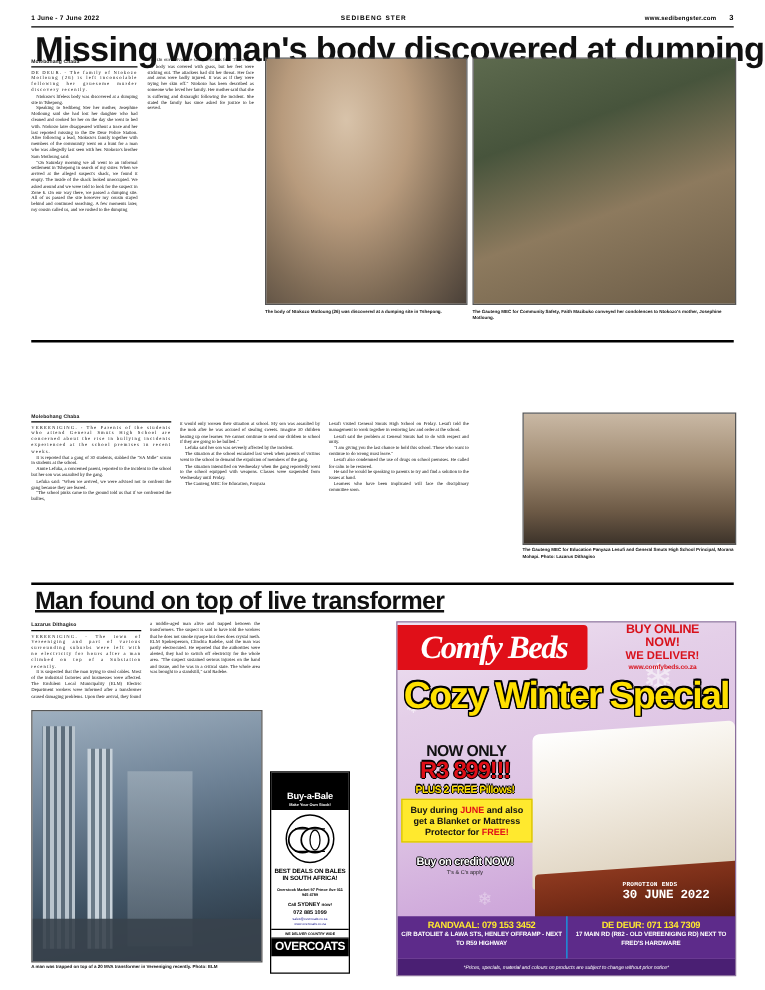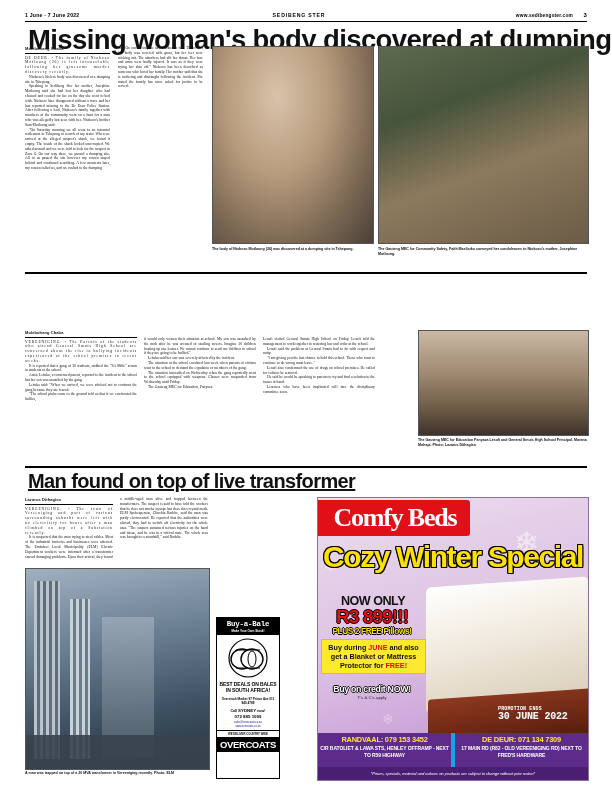--- a/index.html
+++ b/index.html
@@ -51,21 +51,21 @@
      linear-gradient(180deg,#c9b8a4 0%,#a08b72 40%,#6d5a46 75%,#3d332a 100%);}
   .ph-e{background:
      linear-gradient(170deg,#9fb0c0 0%,#6e8296 35%,#3f5263 70%,#26313c 100%);}
 
   
   .bale{position:absolute;left:216px;top:617px;width:62px;height:160px;
         border:1px solid #000;background:#fff;
         font-family:"Liberation Sans",sans-serif;}
   .bale-hd{background:#000;color:#fff;text-align:center;padding:2.2px 0 2.4px;}
   .bale-hd .t1{font-size:7.4px;font-weight:bold;letter-spacing:-.2px;
-               font-family:Liberation Mono, monospace;}
+               font-family:Liberation Sans, sans-serif;margin-top:12px;}
   .bale-hd .t2{font-size:3.1px;font-weight:bold;margin-top:.6px;}
   .bale-logo{height:42px;display:flex;align-items:center;justify-content:center;
              padding-top:2px;}
   .bale-deal{text-align:center;font-weight:bold;font-size:5px;line-height:1.18;
              padding:3px 2px 3px;letter-spacing:-.1px;}
   .bale-addr{text-align:center;font-size:3.1px;line-height:1.3;padding:0 2px 2px;
              font-weight:bold;}
   .bale-call{text-align:center;font-size:3.6px;line-height:1.28;font-weight:bold;
              padding:1.5px 2px;}
   .bale-call .big{font-size:4.4px;}
@@ -80,21 +80,21 @@
   
   .ad{position:absolute;left:317px;top:497px;width:270px;height:282px;
       overflow:hidden;font-family:"Liberation Sans",sans-serif;
       border:.8px solid #8a6f9c;
       background:linear-gradient(165deg,#efe2f2 0%,#e4cfe8 22%,#dec4e4 45%,
                  #cfa9db 70%,#bd8fd0 100%);}
   .snow{position:absolute;color:#ffffff;opacity:.55;font-size:22px;
         pointer-events:none;line-height:1;}
   .ad-logo{position:absolute;left:-6px;top:2px;width:158px;height:36px;
            background:#e00f18;border-radius:3px;
-           display:flex;align-items:center;justify-content:center;}
+           display:flex;align-items:center;justify-content:center;font-style:italic;}
   .ad-logo span{color:#fff;font-size:26px;font-weight:bold;letter-spacing:-1.2px;
                 font-family:"Liberation Serif",serif;padding-left:8px;}
   .ad-online{position:absolute;right:4px;top:1px;width:108px;text-align:center;
              color:#d8121c;font-weight:bold;line-height:1.06;}
   .ad-online .l1{font-size:10px;letter-spacing:-.3px;}
   .ad-online .l2{font-size:10px;}
   .ad-online .l3{font-size:9px;}
   .ad-online .l4{font-size:5.3px;margin-top:2px;letter-spacing:-.1px;}
   .ad-cozy{position:absolute;left:4px;top:42px;width:262px;text-align:center;
            font-size:30px;font-weight:bold;color:#ffe000;letter-spacing:-1.4px;
@@ -132,21 +132,21 @@
   .ad-credit .c1{font-size:8.8px;font-weight:bold;color:#fff;letter-spacing:-.3px;
                  text-shadow:.8px 0 0 #000,-.8px 0 0 #000,0 .8px 0 #000,0 -.8px 0 #000;}
   .ad-credit .c2{font-size:4.4px;color:#222;margin-top:1px;}
   .ad-promo{position:absolute;right:6px;top:208px;width:84px;text-align:left;
             color:#fff;line-height:1.1;font-family:Liberation Mono, monospace;}
   .ad-promo .p1{font-size:4.9px;font-weight:bold;letter-spacing:.2px;}
   .ad-promo .p2{font-size:10px;font-weight:bold;letter-spacing:-.2px;}
   .ad-contact{position:absolute;left:0;bottom:13px;width:270px;height:34px;
               background:#5d2b8a;display:flex;}
   .ad-col{flex:1;text-align:center;padding-top:2px;color:#fff;}
-  .ad-col.left{border-right:4px solid #0ea5e9;}
+  .ad-col.left{border-right:1px solid #0ea5e9;}
   .ad-col .n1{font-size:7.4px;font-weight:bold;color:#ffe92e;letter-spacing:-.2px;}
   .ad-col .n2{font-size:5px;font-weight:bold;line-height:1.35;margin-top:1px;
               letter-spacing:-.1px;}
   .ad-disc{position:absolute;left:0;bottom:0;width:270px;height:13px;
            background:#4a1f73;color:#fff;font-size:4.1px;text-align:center;
            line-height:13px;font-style:italic;letter-spacing:-.05px;}
 </style>
 </head>
 <body>
 
@@ -273,20 +273,26 @@
     <div class="snow" style="left:112px;top:6px;">❄</div>
     <div class="snow" style="left:196px;top:30px;font-size:30px;">❄</div>
     <div class="snow" style="left:6px;top:60px;font-size:16px;">❄</div>
     <div class="snow" style="left:150px;top:150px;font-size:18px;opacity:.35;">❄</div>
     <div class="snow" style="left:64px;top:214px;font-size:14px;opacity:.35;">❄</div>
 
     <div class="ad-logo">
       <span>Comfy Beds</span>
     </div>
 
+    <div class="ad-online">
+      <div class="l1">BUY ONLINE</div>
+      <div class="l2">NOW!</div>
+      <div class="l3">WE DELIVER!</div>
+      <div class="l4">www.comfybeds.co.za</div>
+    </div>
 
     <div class="ad-cozy">Cozy Winter Special</div>
 
     <div class="mattress"></div>
     <div class="bedbase"></div>
 
 
     <div class="ad-now">NOW ONLY</div>
     <div class="ad-price">R3 899!!!</div>
     <div class="ad-pillows">PLUS 2 FREE Pillows!</div>

